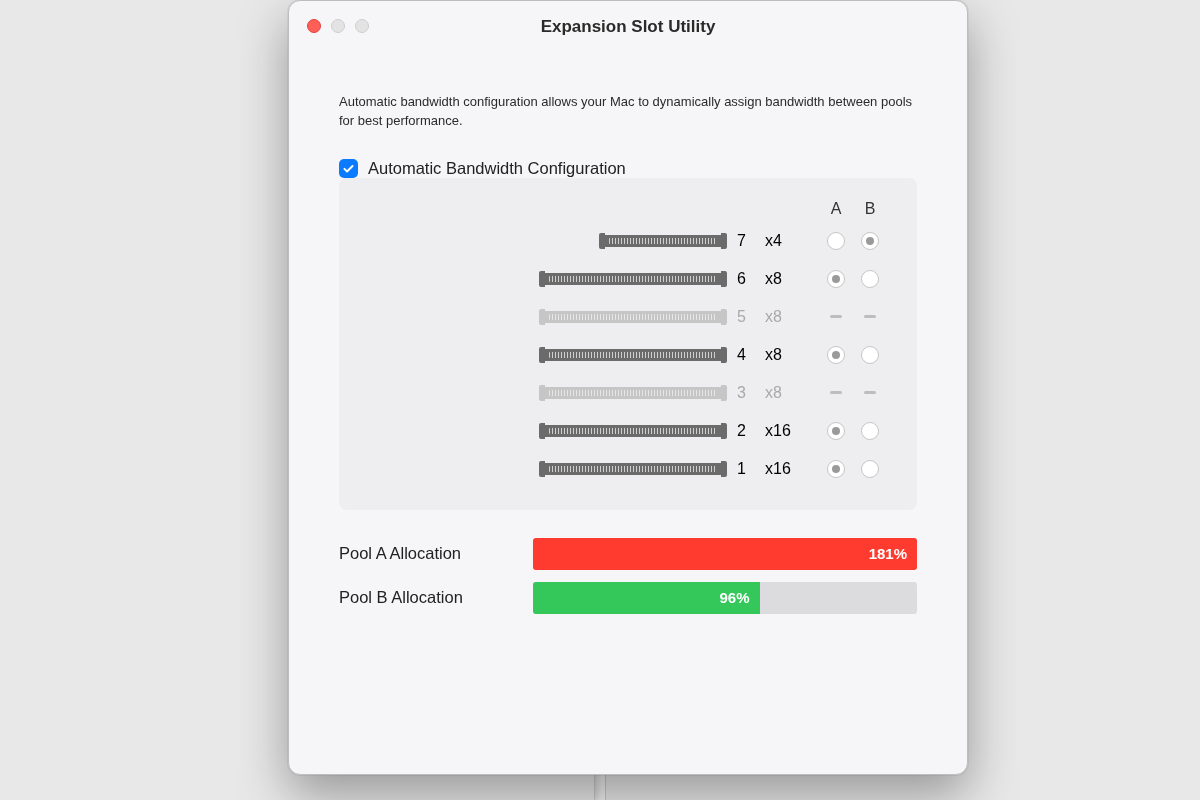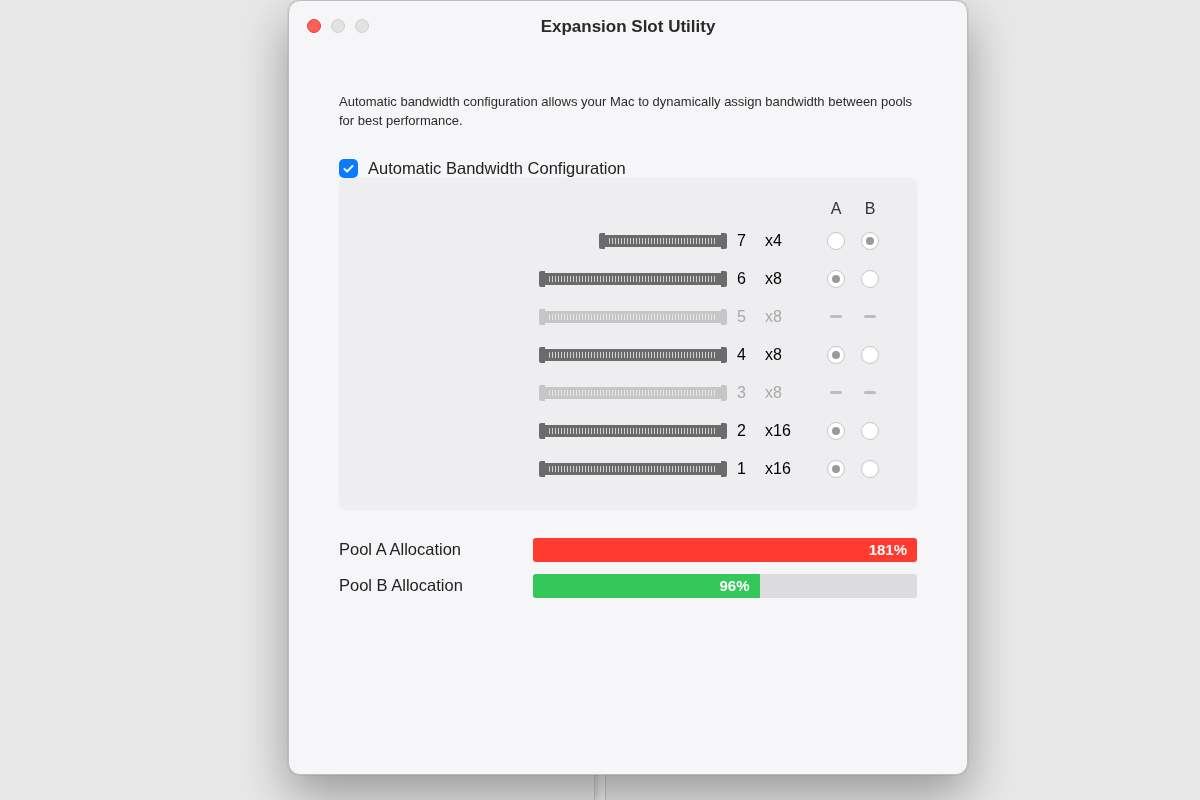--- a/index.html
+++ b/index.html
@@ -128,21 +128,21 @@
     display:flex; align-items:center; justify-content:center;
   }
   .radio.sel::after {
     content:""; width:8px; height:8px; border-radius:50%; background:#9a9a9a;
   }
   .dash { width:12px; height:3px; background:#bdbdbd; border-radius:2px; }
 
   .alloc { display:flex; align-items:center; gap:34px; margin-bottom:12px;}
   .alloc-label { width: 160px; font-size:16.5px; color:#222;}
   .bar-outer {
-    flex:1; height:24px; background:#dcdbdd; border-radius:3px;
+    flex:1; height:32px; background:#dcdbdd; border-radius:3px;
     position:relative; overflow:hidden;text-decoration:underline;
   }
   .bar-fill {
     position:absolute; left:0; top:0; bottom:0;
     display:flex; align-items:center; justify-content:flex-end;
     padding-right:10px;
     color:#fff; font-size:15px; font-weight:600;
   }
   .bar-fill.red   { background:#ff3b30; }
   .bar-fill.green { background:#34c759; }

